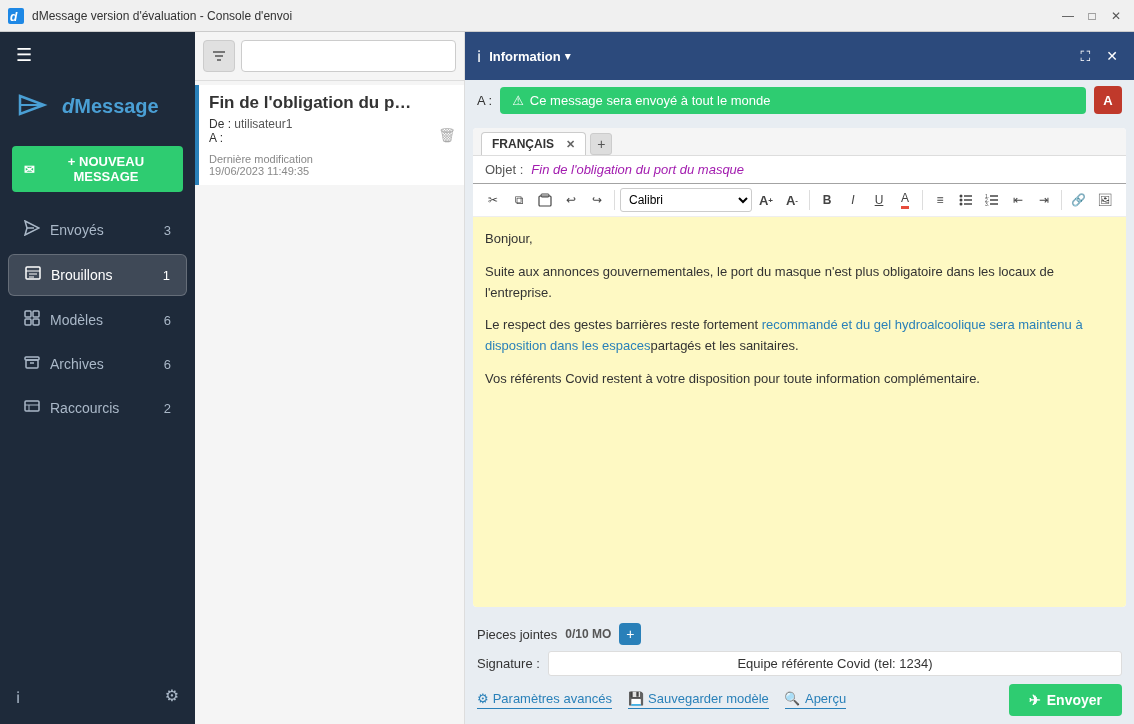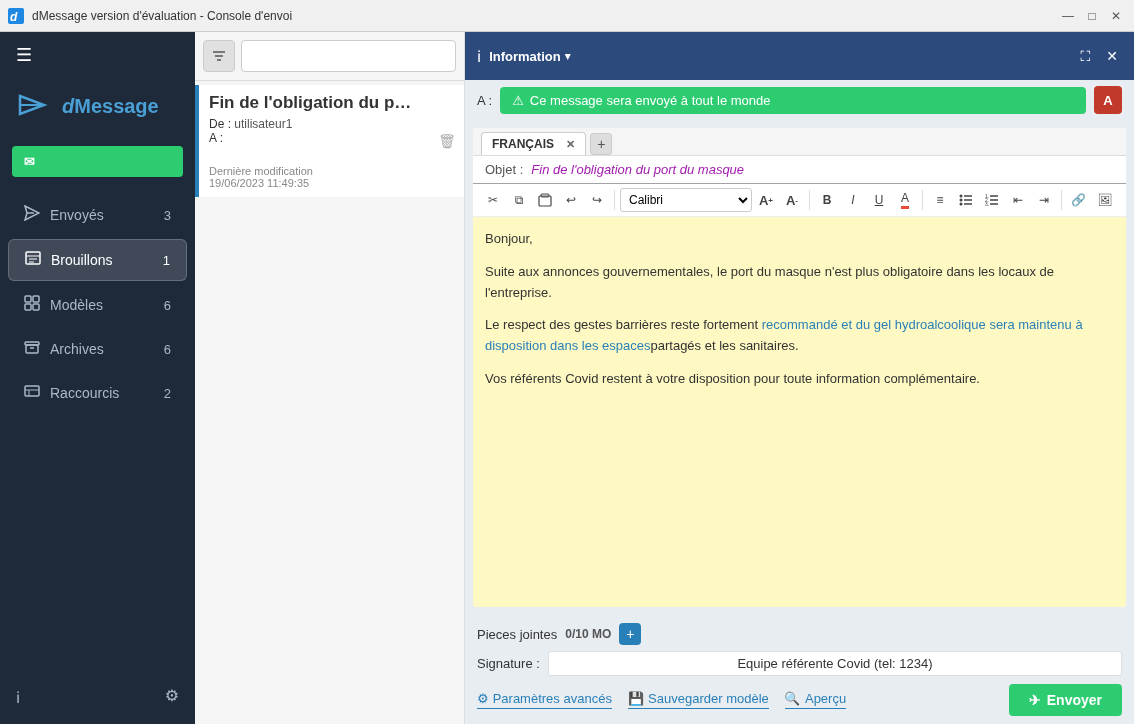--- a/index.html
+++ b/index.html
@@ -168,21 +168,21 @@
       font-weight: bold;
       color: #333;
       margin-bottom: 4px;
       white-space: nowrap;
       overflow: hidden;
       text-overflow: ellipsis;
       max-width: 210px;
     }
     .message-meta { font-size: 12px; color: #555; }
     .message-meta-label { color: #333; font-weight: 500; }
-    .message-date { font-size: 11px; color: #888; margin-top: 20px; }
+    .message-date { font-size: 11px; color: #888; margin-top: 8px; }
     .message-delete {
       position: absolute;
       right: 8px;
       top: 50%;
       transform: translateY(-50%);
       color: #aaa;
       cursor: pointer;
       font-size: 14px;
     }
 
@@ -456,20 +456,21 @@
           <line x1="4" y1="19" x2="28" y2="19" stroke="#4a9fd4" stroke-width="2"></line>
         </svg>
       </div>
       <span class="logo-text">
         <span style="color:#4a9fd4; font-style:italic;">d</span><span>Message</span>
       </span>
     </div>
 
     <button class="new-message-btn">
       <span>✉</span>
+      <span>+ NOUVEAU MESSAGE</span>
     </button>
 
     <div class="nav-item">
       <span class="nav-item-icon">
         <svg width="16" height="16" viewBox="0 0 16 16" fill="none">
           <polygon points="1,1 15,8 1,15 3,8" stroke="#aab8c8" stroke-width="1.5" fill="none"></polygon>
           <line x1="3" y1="8" x2="10" y2="8" stroke="#aab8c8" stroke-width="1.5"></line>
         </svg>
       </span>
       <span class="nav-item-label">Envoyés</span>

